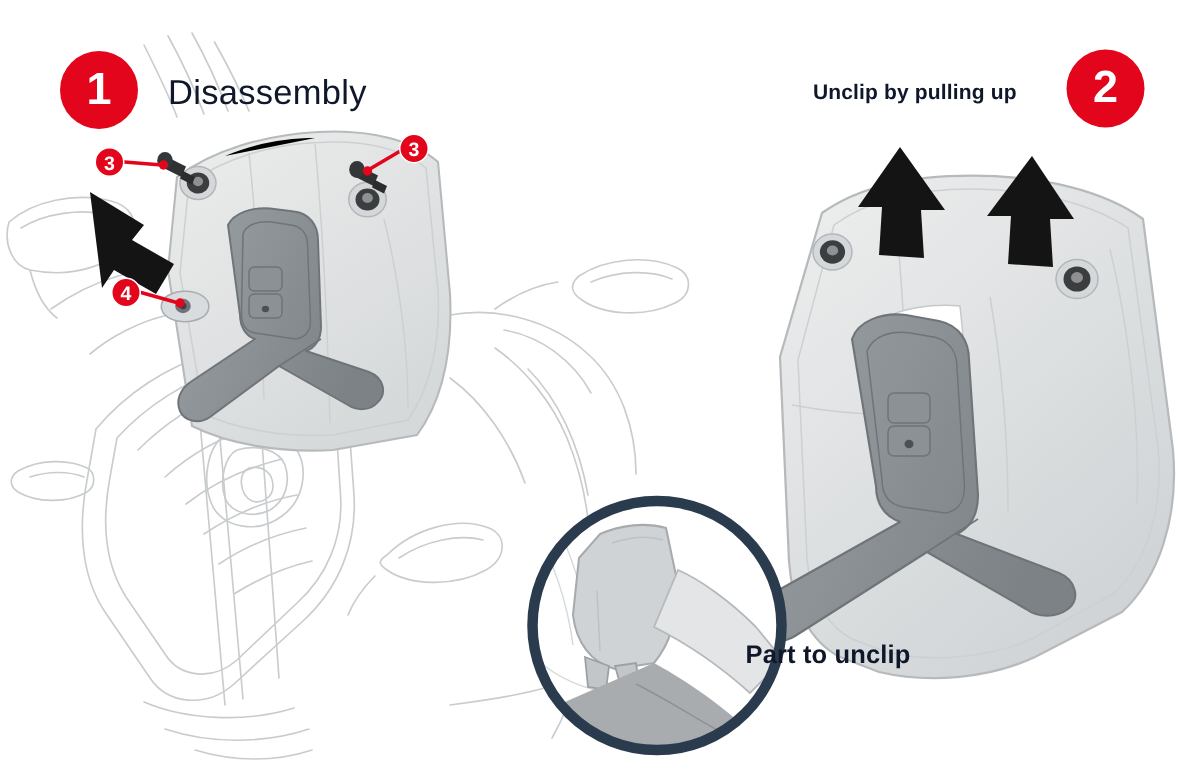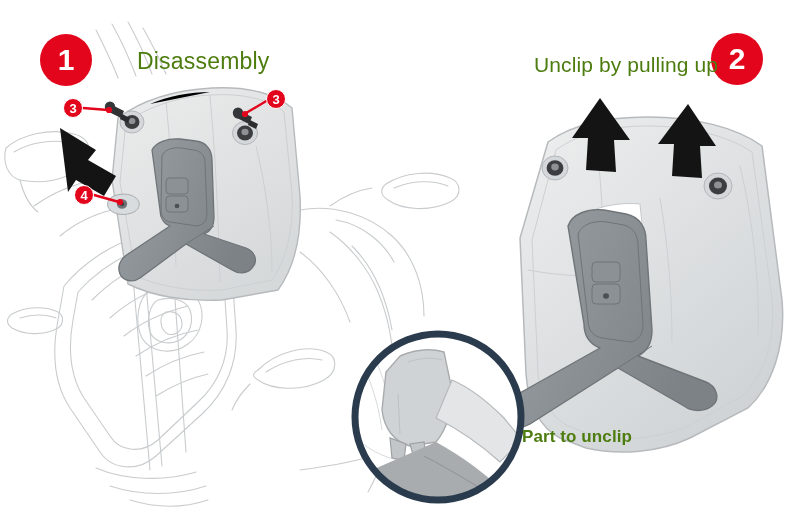--- a/index.html
+++ b/index.html
@@ -19,37 +19,36 @@
   }
   #art {
     position: absolute;
     left: 0;
     top: 0;
     width: 800px;
     height: 517px;
   }
   .txt {
     position: absolute;
-    color: #4d7c0f;
+    color: #0f172a;
     white-space: nowrap;
     line-height: 1;
-    margin-left: 25px;
   }
   #title-disassembly {
     left: 112px;
     top: 50px;
     font-size: 23px;
     font-weight: 400;
     letter-spacing: 0.2px;
   }
   #title-unclip {
-    left: 509px;
+    left: 542px;
     top: 54px;
-    font-size: 21px;
-    font-weight: 400;
+    font-size: 14px;
+    font-weight: 700;
     letter-spacing: 0.1px;
   }
   #label-part {
     left: 497px;
     top: 428px;
     font-size: 17px;
     font-weight: 700;
     letter-spacing: 0.1px;
     text-align: right;
   }

